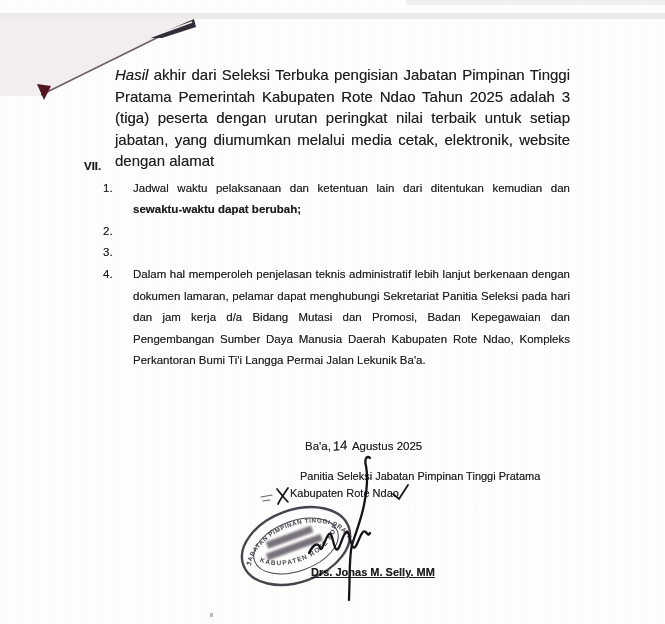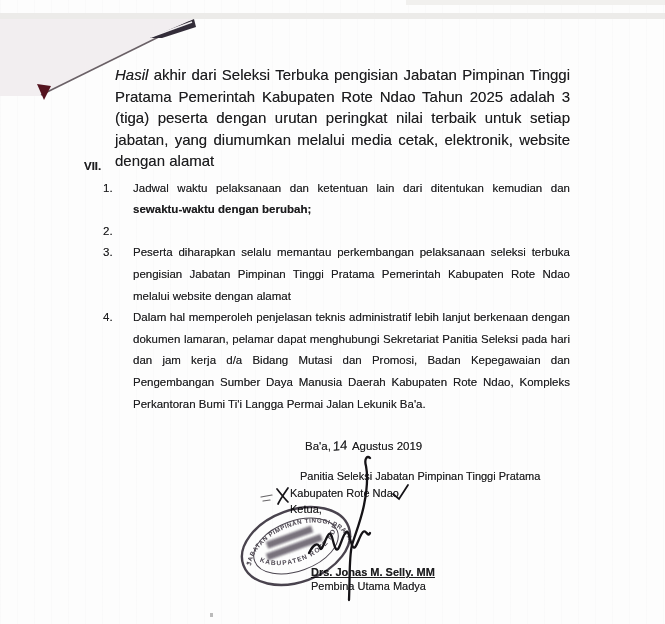--- a/index.html
+++ b/index.html
@@ -59,46 +59,43 @@
   <div class="corner-box"></div>
 
   <p class="intro text-soft"><span class="lead">Hasil</span> <span>akhir dari Seleksi Terbuka pengisian Jabatan Pimpinan Tinggi Pratama Pemerintah Kabupaten Rote Ndao Tahun 2025 adalah 3 (tiga) peserta dengan urutan peringkat nilai terbaik untuk setiap jabatan, yang diumumkan melalui media cetak, elektronik, website dengan alamat</span></p>
 
   <div class="section text-soft">
     <div class="sec-head">
       <span class="secnum">VII.</span>
     </div>
     <div class="item">
       <span class="num">1.</span>
-      <span class="txt"><span>Jadwal waktu pelaksanaan dan ketentuan lain dari ditentukan kemudian dan </span><strong>sewaktu-waktu dengan berubah;</strong></span>
+      <span class="txt"><span>Jadwal waktu pelaksanaan dan ketentuan lain dari ditentukan kemudian dan </span><strong>sewaktu-waktu dapat berubah;</strong></span>
     </div>
     <div class="item">
       <span class="num">2.</span>
     </div>
     <div class="item">
       <span class="num">3.</span>
-      <span class="txt">Peserta diharapkan selalu memantau perkembangan pelaksanaan seleksi terbuka pengisian Jabatan Pimpinan Tinggi Pratama Pemerintah Kabupaten Rote Ndao melalui website dengan alamat</span>
     </div>
     <div class="item">
       <span class="num">4.</span>
       <span class="txt">Dalam hal memperoleh penjelasan teknis administratif lebih lanjut berkenaan dengan dokumen lamaran, pelamar dapat menghubungi Sekretariat Panitia Seleksi pada hari dan jam kerja d/a Bidang Mutasi dan Promosi, Badan Kepegawaian dan Pengembangan Sumber Daya Manusia Daerah Kabupaten Rote Ndao, Kompleks Perkantoran Bumi Ti'i Langga Permai Jalan Lekunik Ba'a.</span>
     </div>
   </div>
 
-  <div class="dateline text-soft"><span>Ba'a,</span><span class="hand">14</span> <span>Agustus 2019</span></div>
+  <div class="dateline text-soft"><span>Ba'a,</span><span class="hand">14</span> <span>Agustus 2025</span></div>
 
   <div class="committee text-soft">
     <div class="l1">Panitia Seleksi Jabatan Pimpinan Tinggi Pratama</div>
     <div>Kabupaten Rote Ndao</div>
-    <div>Ketua,</div>
   </div>
 
   <div class="officer text-soft">
     <div class="name">Drs. Jonas M. Selly. MM</div>
-    <div>Pembina Utama Madya</div>
   </div>
 
   <svg class="stamp" width="170" height="120" viewBox="0 0 170 120">
     <defs>
       <path id="arcTop" d="M -51 12 A 51 32 0 1 1 51 12" fill="none"></path>
       <path id="arcBot" d="M -46 -8 A 47 30 0 0 0 46 -8" fill="none"></path>
       <filter id="smudge">
           <feGaussianBlur stdDeviation="1.1"></feGaussianBlur>
         </filter>
     </defs>

